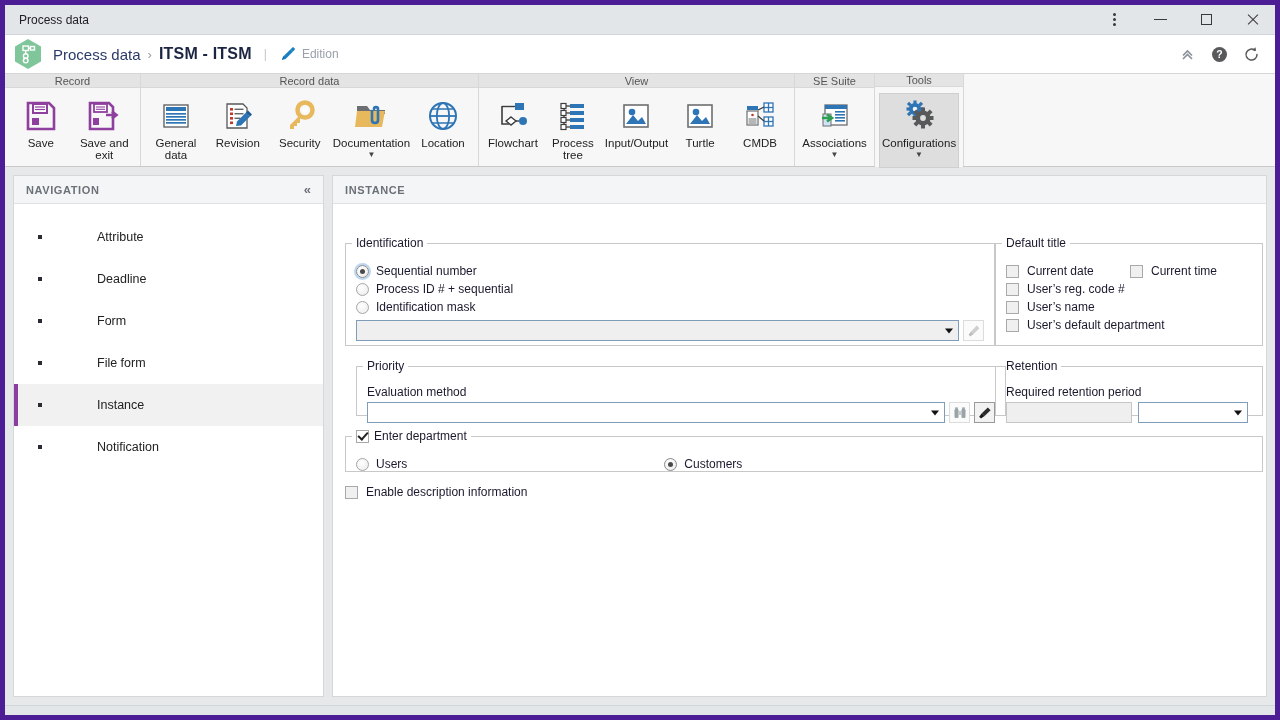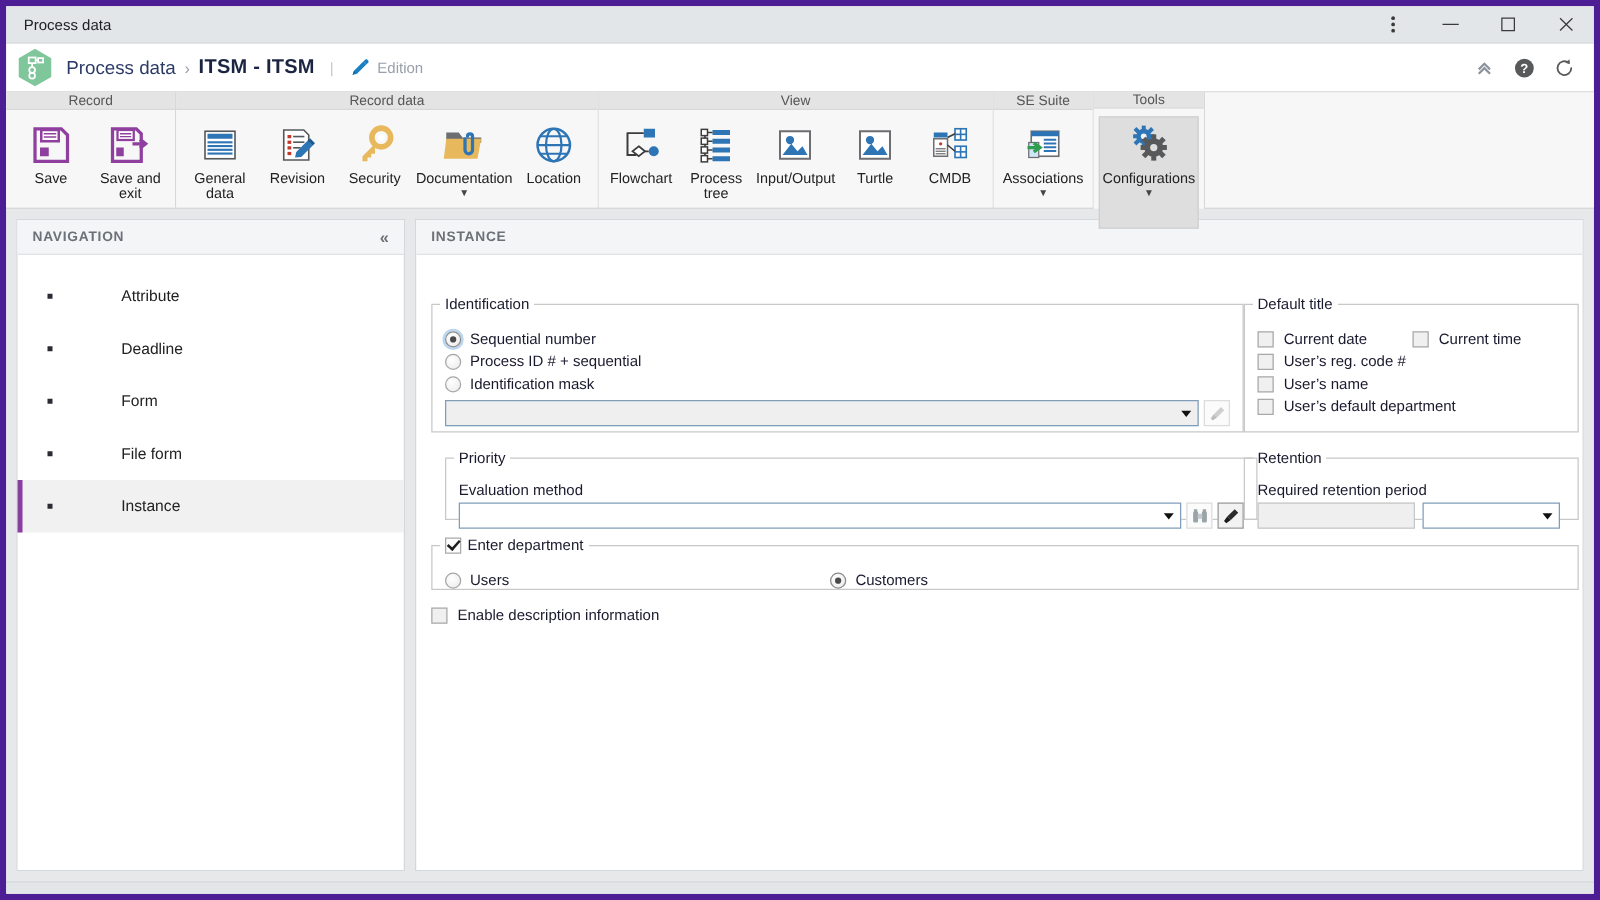--- a/index.html
+++ b/index.html
@@ -602,21 +602,21 @@
           </span>
           <span class="lbl">Associations</span>
           <span class="caret">▼</span>
         </div>
       </div>
     </div>
 
     <div class="rgroup" style="width:89px">
       <div class="rgroup-title">Tools</div>
       <div class="rgroup-items">
-        <div class="rbtn wide active" style="width:81px;height:90px">
+        <div class="rbtn wide active" style="width:81px;height:75px">
           <span class="ic">
             <svg width="34" height="32" viewBox="0 0 34 32">
               <g fill="#2e75b6">
                 <circle cx="13" cy="9" r="6"></circle>
                 <g>
                   <rect x="11.4" y="0.5" width="3.2" height="4"></rect>
                   <rect x="11.4" y="13.5" width="3.2" height="4"></rect>
                   <rect x="4.5" y="7.4" width="4" height="3.2"></rect>
                   <rect x="17.5" y="7.4" width="4" height="3.2"></rect>
                   <rect x="5.8" y="2.2" width="3.2" height="4" transform="rotate(-45 7.4 4.2)"></rect>
@@ -672,20 +672,24 @@
           <span class="bullet"></span>
           <span class="lbl">Form</span>
         </div>
         <div class="nav-item">
           <span class="bullet"></span>
           <span class="lbl">File form</span>
         </div>
         <div class="nav-item sel">
           <span class="bullet"></span>
           <span class="lbl">Instance</span>
+        </div>
+        <div class="nav-item">
+          <span class="bullet"></span>
+          <span class="lbl">Notification</span>
         </div>
       </div>
     </div>
 
     <div class="content">
       <div class="content-head">
         <span class="t">INSTANCE</span>
       </div>
       <div class="content-body">
 

